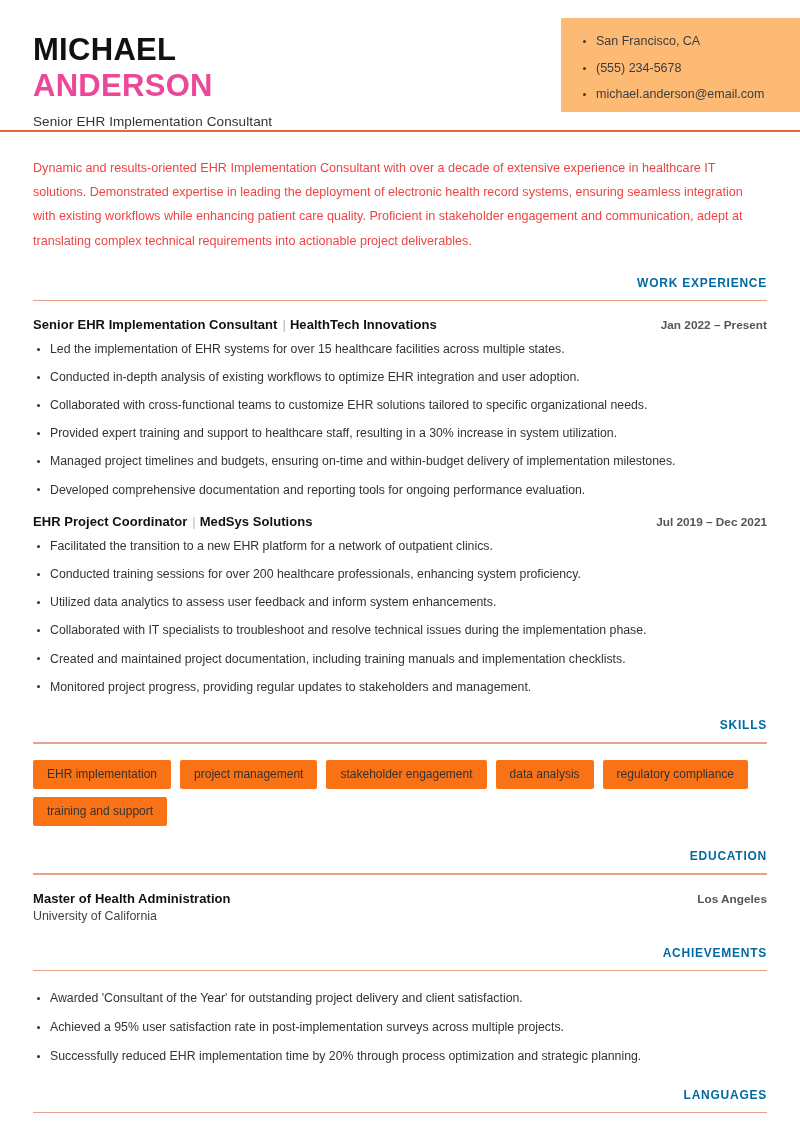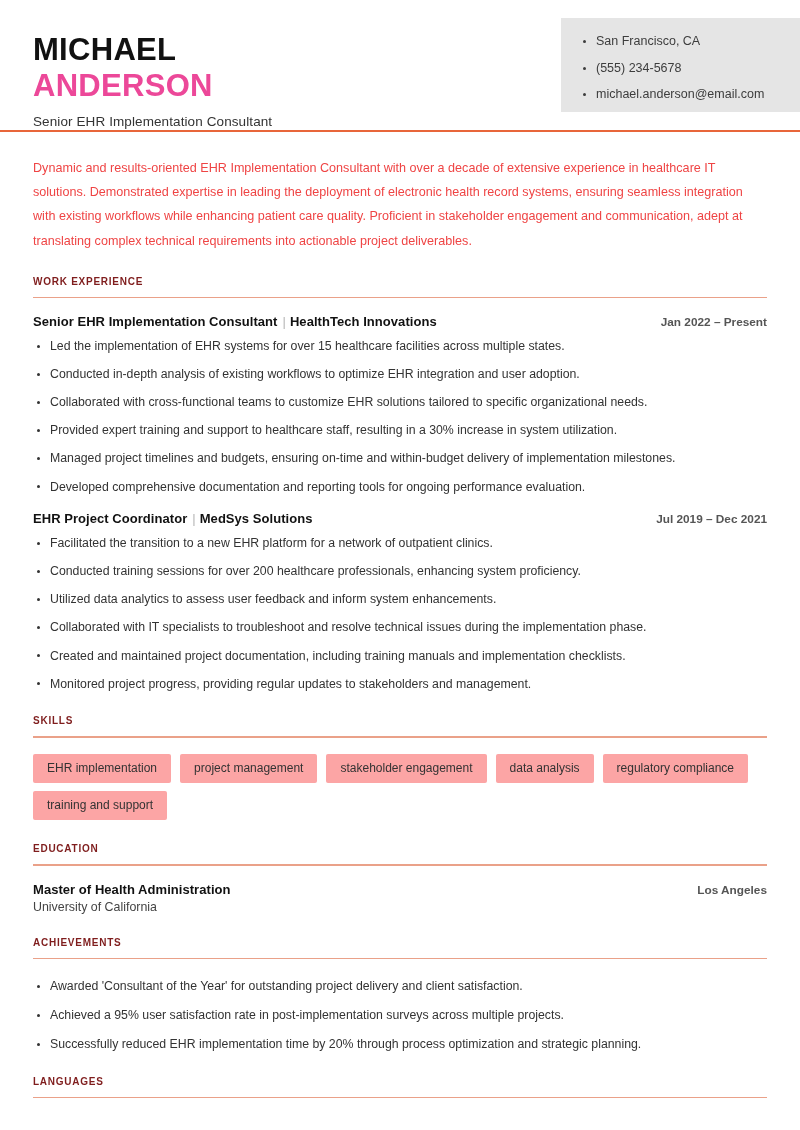--- a/index.html
+++ b/index.html
@@ -26,21 +26,21 @@
     height: 130px;
     width: 100%;
   }
 
   .contact-box {
     position: absolute;
     top: 18px;
     left: 561px;
     right: 0;
     bottom: 18px;
-    background: #e5e5e5;
+    background: #fdba74;
     padding: 16px 12px 16px 22px;
   }
 
   .contact-list {
     list-style: none;
   }
 
   .contact-item {
     position: relative;
     font-size: 12.5px;
@@ -106,25 +106,26 @@
     font-size: 12.6px;
     line-height: 1.92;
     color: #ef4444;
     text-align: left;
   }
 
   
   .section { margin-top: 23px; }
 
   .section-title {
-    font-size: 10px;
+    font-size: 12px;
     font-weight: bold;
     letter-spacing: 0.75px;
-    color: #7f1d1d;
+    color: #0369a1;
     text-transform: uppercase;
+    text-align: right;
   }
 
   .section-rule {
     margin-top: 10px;
     height: 1.4px;
     background: #eaa189;
     width: 100%;
   }
 
   
@@ -195,21 +196,21 @@
 
   
   .tags {
     display: flex;
     flex-wrap: wrap;
     gap: 8px 9px;
     margin-top: 16px;
   }
 
   .tag {
-    background: #fca5a5;
+    background: #f97316;
     color: #333333;
     font-size: 12px;
     padding: 7px 14px 8px 14px;
     border-radius: 2px;
     white-space: nowrap;
     line-height: 1.2;
   }
 
   .section--achievements .bullets { margin-top: 19px; }
 </style>

